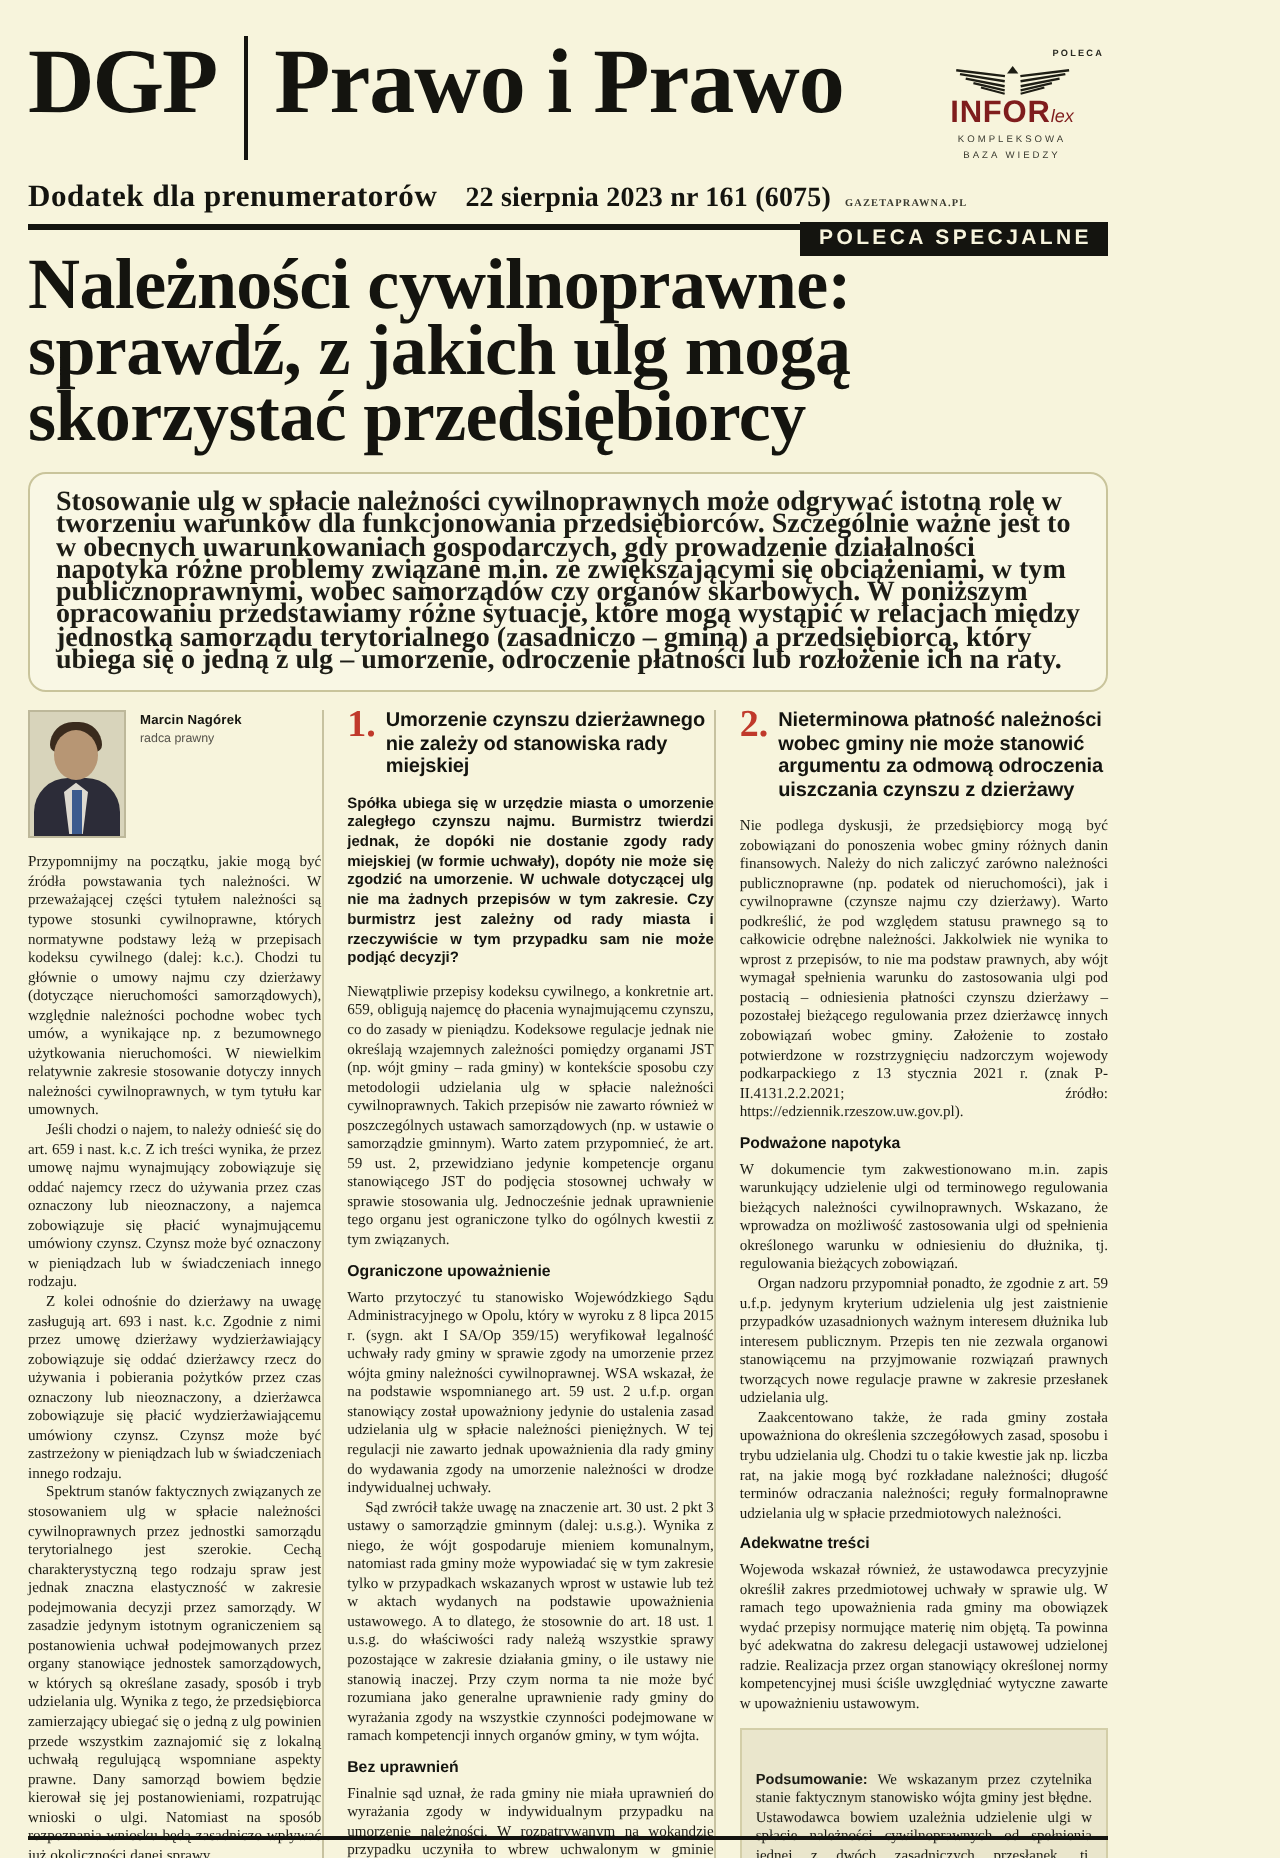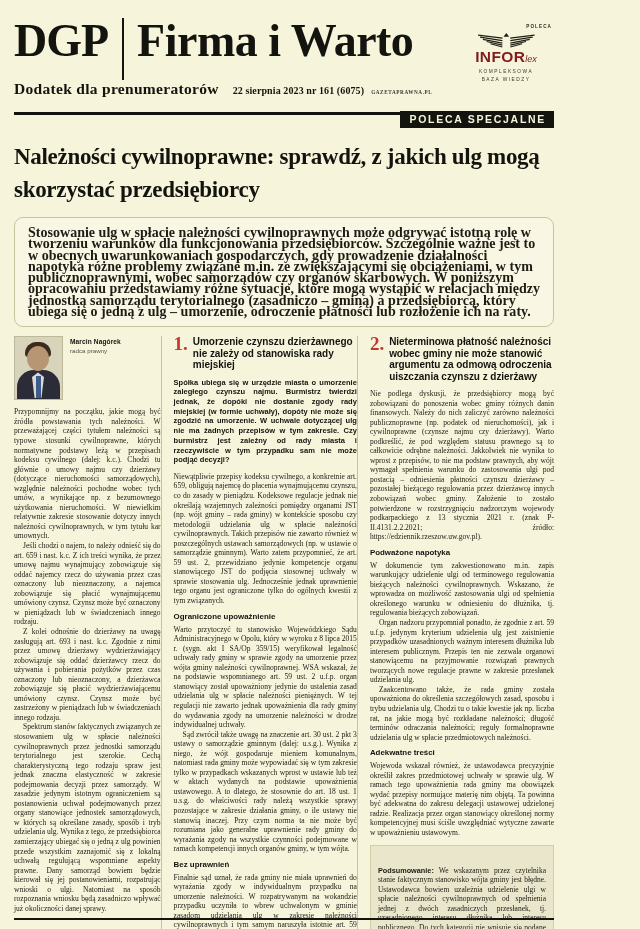--- a/index.html
+++ b/index.html
@@ -19,23 +19,23 @@
     font-family:"Liberation Serif", serif;
     font-weight:bold;font-size:46px;line-height:46px;letter-spacing:-1px;
     color:#14140f;
   }
   .vbar{width:2px;background:#14140f;height:62px;margin:0 13px 0 14px;}
   .firma{
     font-family:"Liberation Serif", serif;
     font-weight:bold;font-size:46px;line-height:46px;letter-spacing:-0.5px;
     color:#14140f;
   }
-  .sub-row{display:flex;align-items:baseline;}
+  .sub-row{display:flex;align-items:baseline;margin-top:10px;}
   .dodatek{font-size:15.5px;font-weight:bold;letter-spacing:0.3px;color:#14140f;}
-  .issue{font-size:10px;font-weight:bold;margin-left:14px;color:#14140f;letter-spacing:0.1px;}
+  .issue{font-size:14px;font-weight:bold;margin-left:14px;color:#14140f;letter-spacing:0.1px;}
   .gp-url{font-size:5.2px;font-weight:bold;margin-left:7px;letter-spacing:0.6px;color:#3a3a30;}
 
   
   .infor{position:absolute;right:0;top:24px;width:96px;text-align:center;}
   .poleca{font-family:"Liberation Sans",sans-serif;font-size:4.6px;font-weight:bold;letter-spacing:1.1px;color:#2a2a22;margin-bottom:3px;text-align:right;padding-right:2px;}
   .wings{height:17px;display:block;margin:0 auto;}
   .infor-name{font-family:"Liberation Sans",sans-serif;font-weight:bold;font-size:15.5px;letter-spacing:0.4px;color:#7f1d1d;line-height:16px;}
   .infor-name i{font-size:9px;font-style:italic;font-weight:normal;letter-spacing:0;}
   .infor-tag{font-family:"Liberation Sans",sans-serif;font-size:4.8px;letter-spacing:1.5px;color:#3a3a30;line-height:6.4px;margin-top:2px;}
 
@@ -45,22 +45,22 @@
   .special{
     position:absolute;right:0;top:-1px;
     background:#14140f;color:#f7f4dc;
     font-family:"Liberation Sans",sans-serif;font-weight:bold;font-size:10.5px;
     letter-spacing:1.7px;padding:2px 8px 3px 10px;
   }
 
   
   .headline{
     font-family:"Liberation Serif",serif;font-weight:bold;
-    font-size:23px;line-height:33px;letter-spacing:-0.3px;
-    color:#14140f;margin-top:14px;
+    font-size:36px;line-height:33px;letter-spacing:-0.3px;
+    color:#14140f;
   }
 
   
   .lead{
     margin-top:11px;border:1px solid #c9c49b;border-radius:9px;
     background:#f9f7e4;padding:9px 11px 9px 13px;
     font-size:14px;line-height:11.3px;color:#1d1d16;font-weight:bold;
     letter-spacing:0.02px;
   }
 
@@ -120,21 +120,21 @@
 </style>
 </head>
 <body>
 
 <div class="page">
 
   <div class="masthead">
     <div class="logo-row">
       <div class="dgp">DGP</div>
       <div class="vbar"></div>
-      <div class="firma">Firma i Warto</div>
+      <div class="firma">Prawo i Prawo</div>
     </div>
     <div class="sub-row">
       <div class="dodatek">Dodatek dla prenumeratorów</div>
       <div class="issue">22 sierpnia 2023 nr 161 (6075)</div>
       <div class="gp-url">GAZETAPRAWNA.PL</div>
     </div>
 
     <div class="infor">
       <div class="poleca">POLECA</div>
       <svg class="wings" viewBox="0 0 96 18">

